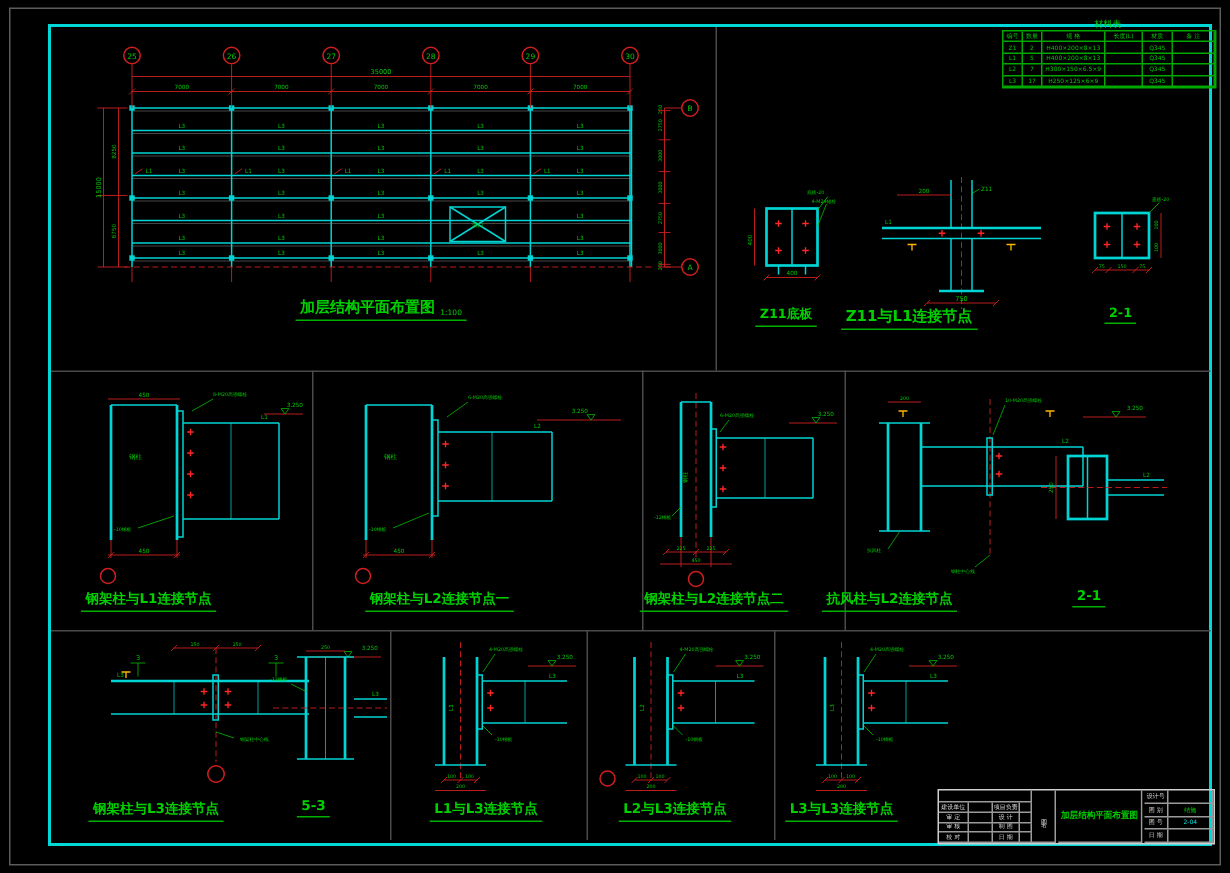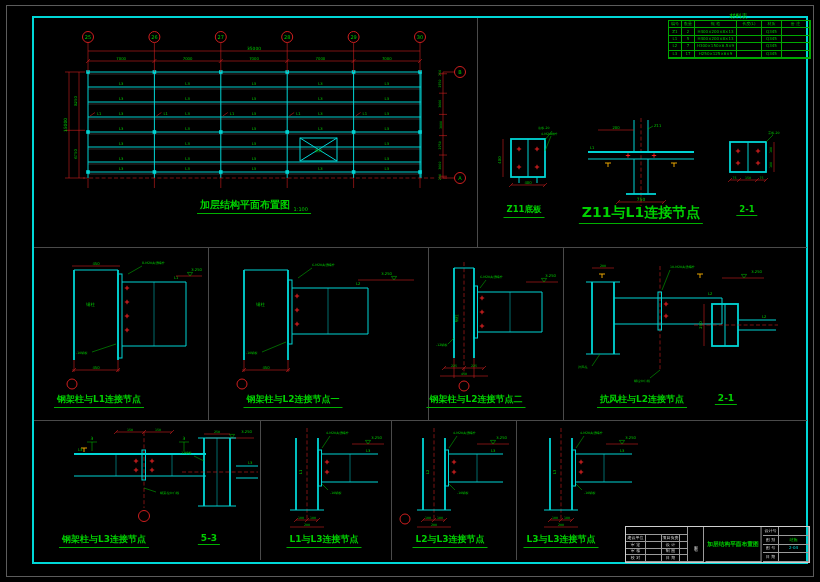--- a/index.html
+++ b/index.html
@@ -640,26 +640,26 @@
       <text class="g32" x="51" y="94.5" text-anchor="middle">100</text>
       <line class="rd" x1="28" y1="103" x2="62" y2="103"></line>
       <text class="g32" x="45" y="101.5" text-anchor="middle">200</text>
     </g>
   </svg>
 
   <div class="abs dlabel" style="left:254px;top:198px;font-size:10px">
     <span>加层结构平面布置图</span> <span class="sc">1:100</span>
   </div>
   <div class="abs dlabel" style="left:524px;top:204px;font-size:8.5px">Z11底板</div>
-  <div class="abs dlabel" style="left:641px;top:204px;font-size:14px">Z11与L1连接节点</div>
+  <div class="abs dlabel" style="left:606px;top:204px;font-size:10px">Z11与L1连接节点</div>
   <div class="abs dlabel" style="left:747px;top:204px;font-size:8.5px">2-1</div>
   <div class="abs dlabel" style="left:99px;top:393px">钢架柱与L1连接节点</div>
   <div class="abs dlabel" style="left:293px;top:393px">钢架柱与L2连接节点一</div>
   <div class="abs dlabel" style="left:476px;top:393px">钢架柱与L2连接节点二</div>
-  <div class="abs dlabel" style="left:642px;top:393px">抗风柱与L2连接节点</div>
+  <div class="abs dlabel" style="left:593px;top:393px">抗风柱与L2连接节点</div>
   <div class="abs dlabel" style="left:726px;top:393px">2-1</div>
   <div class="abs dlabel" style="left:104px;top:533px">钢架柱与L3连接节点</div>
   <div class="abs dlabel" style="left:209px;top:533px">5-3</div>
   <div class="abs dlabel" style="left:324px;top:533px">L1与L3连接节点</div>
   <div class="abs dlabel" style="left:450px;top:533px">L2与L3连接节点</div>
   <div class="abs dlabel" style="left:561px;top:533px">L3与L3连接节点</div>
 
   <div class="abs" id="tblock" style="left:625px;top:526px;width:183px;height:35px;">
       <div class="cell" style="left: 0px; top: 0px; width: 62px; height: 8px;"></div>
       <div class="cell" style="left: 0px; top: 8px; width: 20px; height: 6.75px;">建设单位</div>

